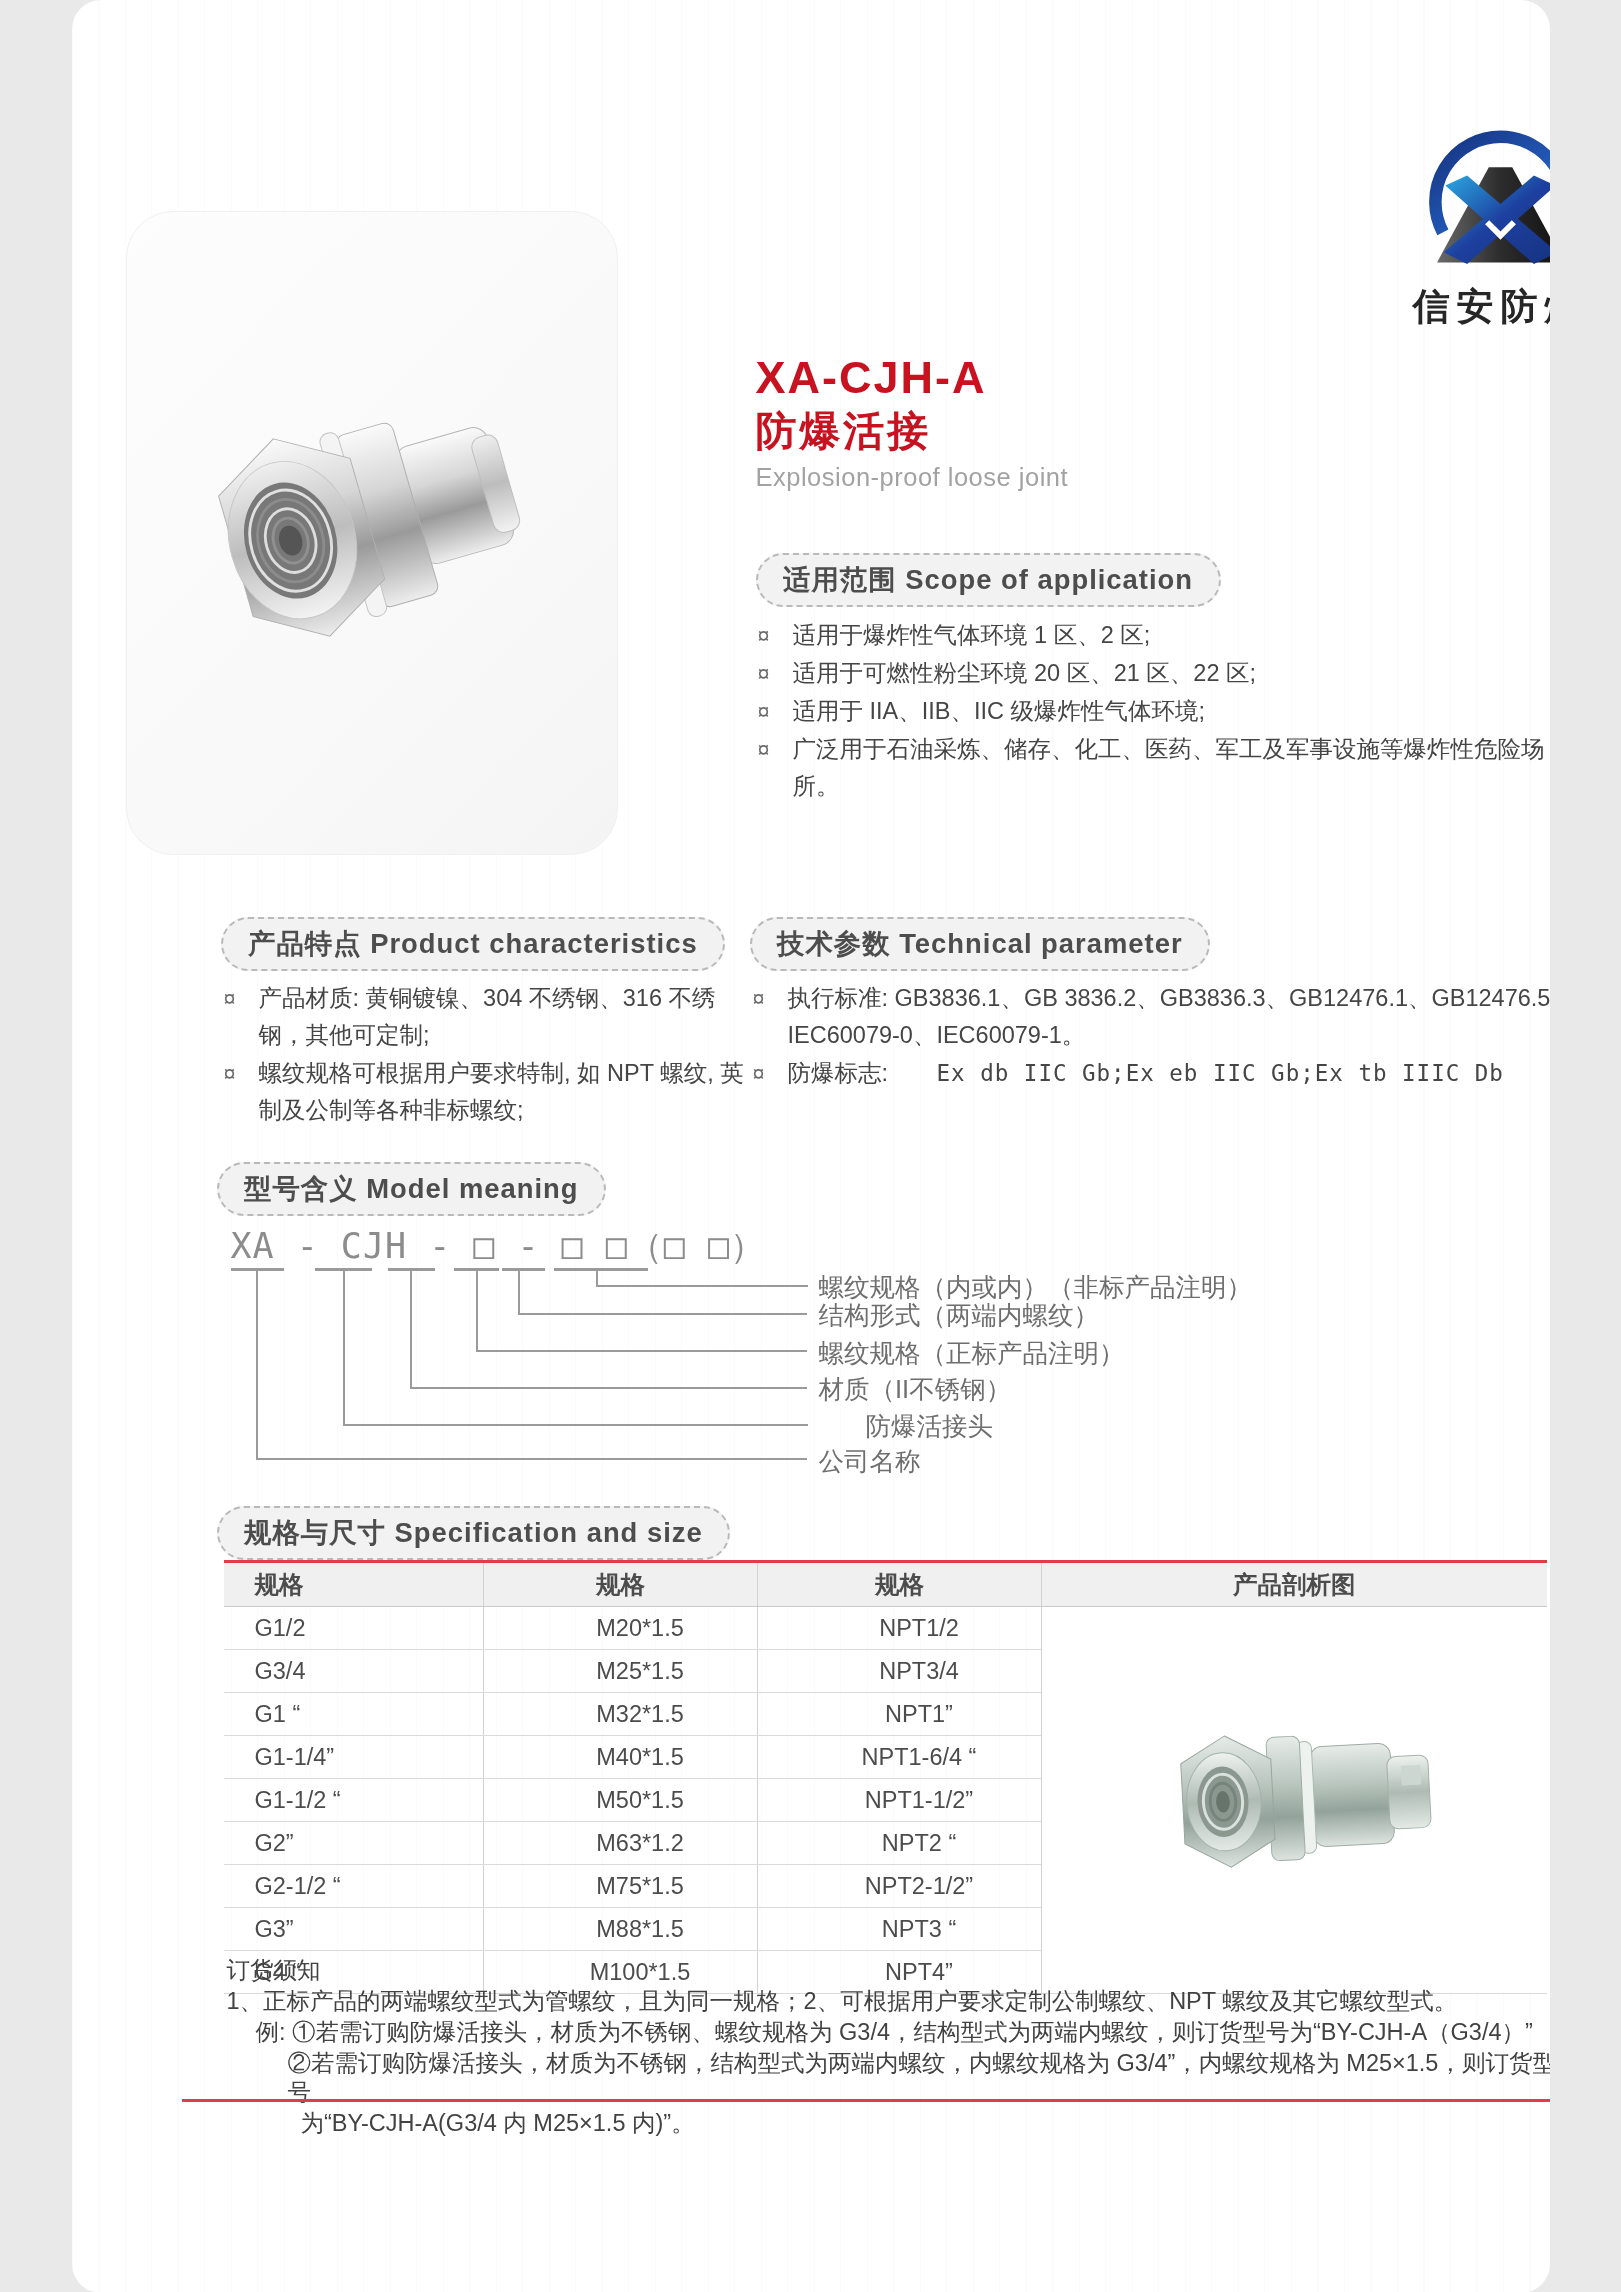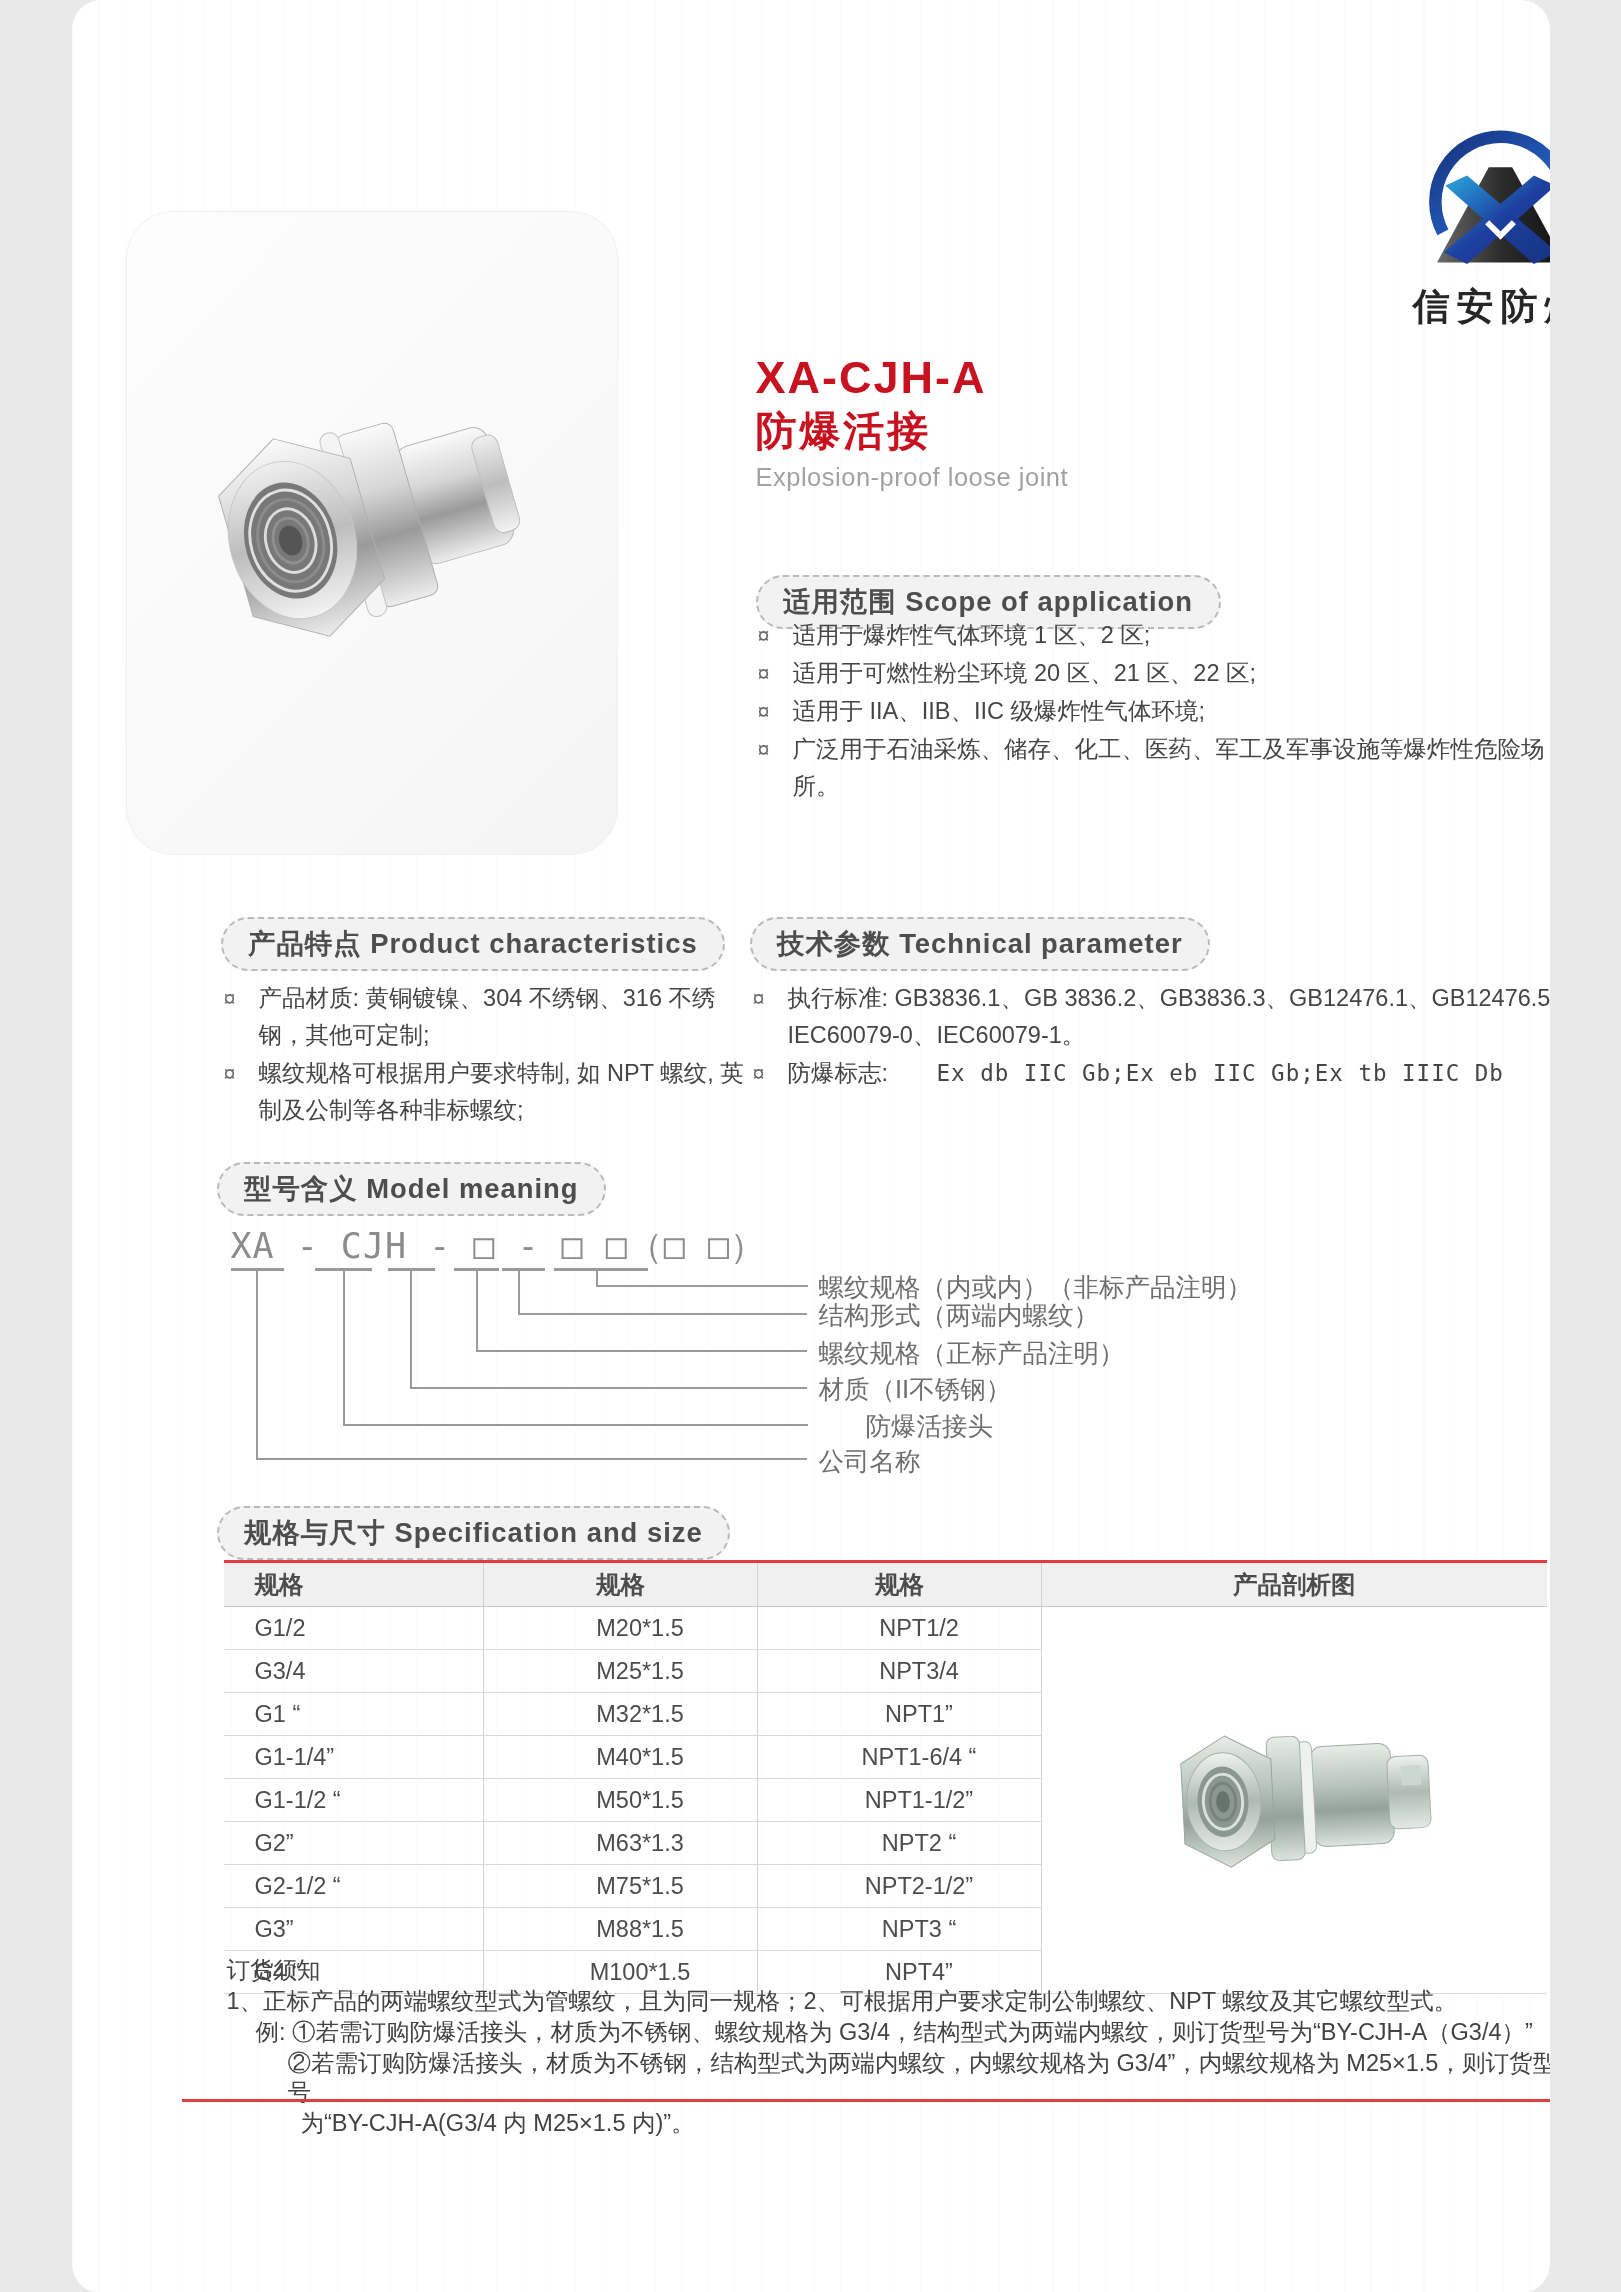--- a/index.html
+++ b/index.html
@@ -27,21 +27,21 @@
   .title-block{position:absolute;left:684px;top:353px;}
   .model-title{margin:0;font-size:45px;font-weight:bold;color:#c8121f;letter-spacing:2px;line-height:1.1;}
   .name-zh{margin:5.9px 0 0 0;font-size:41px;font-weight:bold;color:#c8121f;letter-spacing:2.9px;line-height:1.15;}
   .name-en{margin:7.8px 0 0 0;font-size:25.5px;color:#a2a2a2;letter-spacing:0.5px;}
   
   .pill{
     position:absolute;display:inline-block;white-space:nowrap;
     border:2px dashed #b9b9b9;border-radius:979px;background:#f2f2f2;
     padding:6.9px 25.5px;font-size:27.4px;font-weight:600;color:#4d4d4d;letter-spacing:1px;
   }
-  .pill-scope{left:684px;top:575px;}
+  .pill-scope{left:684px;top:553px;}
   .pill-char{left:149px;top:917px;}
   .pill-tech{left:678px;top:917px;}
   .pill-model{left:145px;top:1162px;}
   .pill-spec{left:145px;top:1506px;}
   
   .blist{position:absolute;}
   .scope-list{left:686px;top:617px;width:823px;}
   .char-list{left:152px;top:980px;width:524px;}
   .tech-list{left:681px;top:980px;width:823px;}
   .b-item{position:relative;padding-left:35px;font-size:23.5px;line-height:37px;color:#454545;margin-bottom:1px;}
@@ -299,21 +299,21 @@
       <td class="ctr v">M40*1.5</td>
       <td class="ctr v">NPT1-6/4 “</td>
     </tr>
     <tr>
       <td class="lft">G1-1/2 “</td>
       <td class="ctr v">M50*1.5</td>
       <td class="ctr v">NPT1-1/2”</td>
     </tr>
     <tr>
       <td class="lft">G2”</td>
-      <td class="ctr v">M63*1.3</td>
+      <td class="ctr v">M63*1.2</td>
       <td class="ctr v">NPT2 “</td>
     </tr>
     <tr>
       <td class="lft">G2-1/2 “</td>
       <td class="ctr v">M75*1.5</td>
       <td class="ctr v">NPT2-1/2”</td>
     </tr>
     <tr>
       <td class="lft">G3”</td>
       <td class="ctr v">M88*1.5</td>

